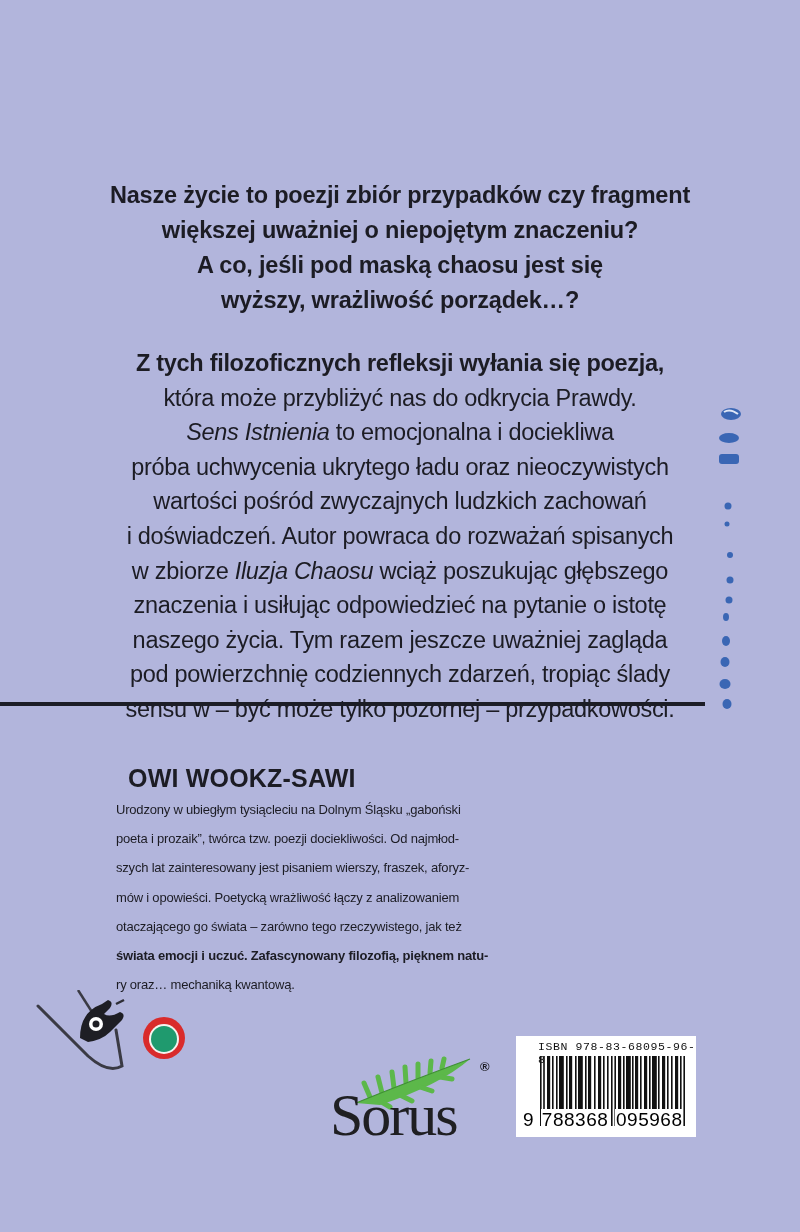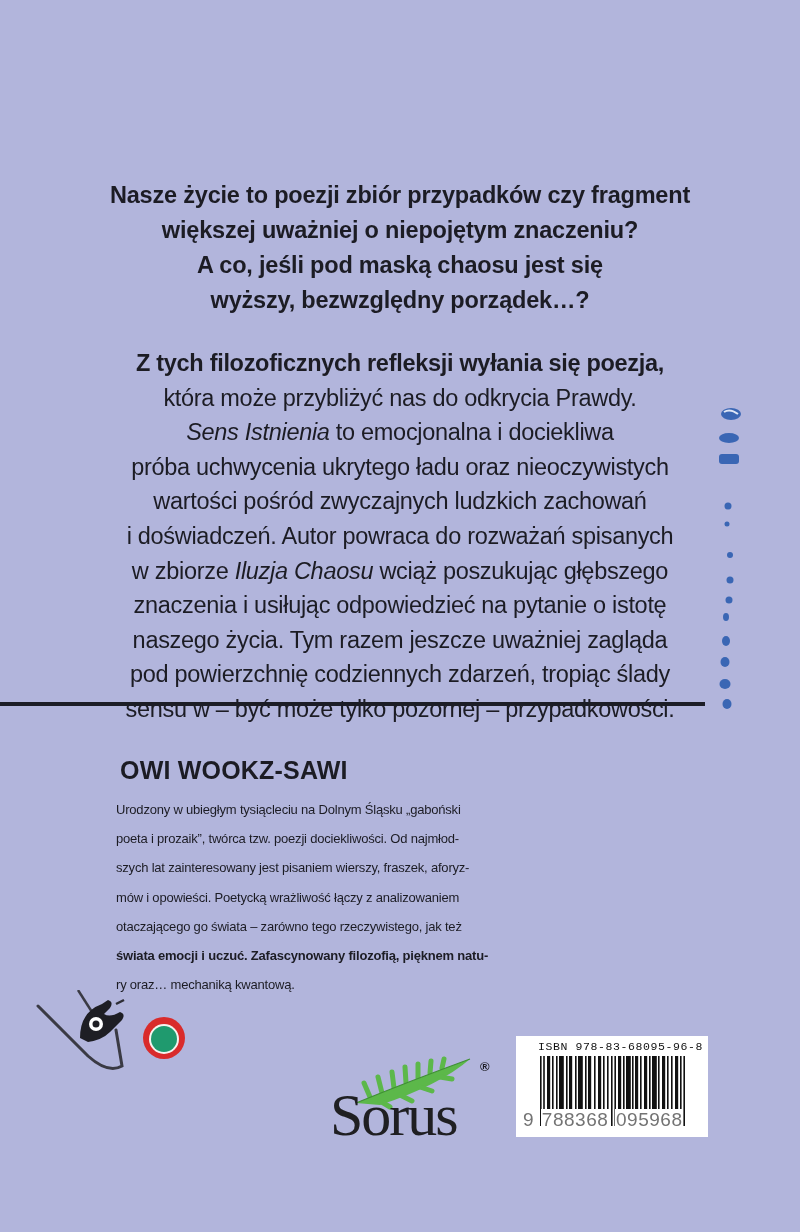--- a/index.html
+++ b/index.html
@@ -27,21 +27,21 @@
   .line { display: block; white-space: nowrap; }
 
   .divider {
     position: absolute; left: 0; top: 702px; width: 705px; height: 4px;
     background: #1c1d26;
   }
   .dots { position: absolute; left: 700px; top: 390px; width: 100px; height: 330px; }
 
   .author-name {
     position: absolute; left: 116px; top: 752px;
-    font-weight: bold; font-size: 25px; letter-spacing: 0.2px; margin: 4px;
+    font-weight: bold; font-size: 25px; letter-spacing: 0.2px; margin: 12px;
   }
   .author-bio {
     position: absolute; left: 116px; top: 795px; width: 600px;
     font-size: 13px; line-height: 29.2px; letter-spacing: -0.2px; margin: 0;
   }
   .author-bio b { font-weight: bold; }
 
   .illustration { position: absolute; left: 30px; top: 990px; width: 160px; height: 100px; }
 
   .logo { position: absolute; left: 330px; top: 1055px; width: 170px; height: 90px; }
@@ -51,43 +51,42 @@
     font-size: 60px; letter-spacing: -2px; color: #1f1f22;
   }
   .logo-reg {
     position: absolute; left: 150px; top: 4px; font-size: 13px; font-weight: bold;
   }
   .fern { position: absolute; left: 20px; top: 0; width: 130px; height: 55px; }
 
   .barcode {
     position: absolute; left: 516px; top: 1036px; width: 180px; height: 101px;
     background: #ffffff;
-    padding-left: 12px;
   }
   .isbn-text {
     position: absolute; left: 22px; top: 4px; font-family: "Liberation Mono", "DejaVu Sans Mono", monospace;
     font-size: 11.5px; letter-spacing: 0.6px; color: #111;
   }
   .bars { position: absolute; left: 24px; top: 20px; width: 150px; height: 70px; }
   .ean-digits {
     position: absolute; left: 6px; top: 73px;
     font-family: "Liberation Sans", "DejaVu Sans", sans-serif;
-    font-size: 19px; color: #737373; letter-spacing: 0.5px;
+    font-size: 19px; color: #000000; letter-spacing: 0.5px;
   }
   .ean-digits span { background: #fff; padding: 0 1px; }
 </style>
 </head>
 <body>
 
 <div class="blurb">
   <p class="blurb-intro">
     <span class="line">Nasze życie to poezji zbiór przypadków czy fragment</span>
     <span class="line">większej uważniej o niepojętym znaczeniu?</span>
     <span class="line">A co, jeśli pod maską chaosu jest się</span>
-    <span class="line">wyższy, bezwzględny porządek…?</span>
+    <span class="line">wyższy, wrażliwość porządek…?</span>
   </p>
   <p class="blurb-body">
     <span class="line lead">Z tych filozoficznych refleksji wyłania się poezja,</span>
     <span class="line">która może przybliżyć nas do odkrycia Prawdy.</span>
     <span class="line"><i>Sens Istnienia</i><span> to emocjonalna i dociekliwa</span></span>
     <span class="line">próba uchwycenia ukrytego ładu oraz nieoczywistych</span>
     <span class="line">wartości pośród zwyczajnych ludzkich zachowań</span>
     <span class="line">i doświadczeń. Autor powraca do rozważań spisanych</span>
     <span class="line"><span>w zbiorze </span><i>Iluzja Chaosu</i><span> wciąż poszukując głębszego</span></span>
     <span class="line">znaczenia i usiłując odpowiedzieć na pytanie o istotę</span>

